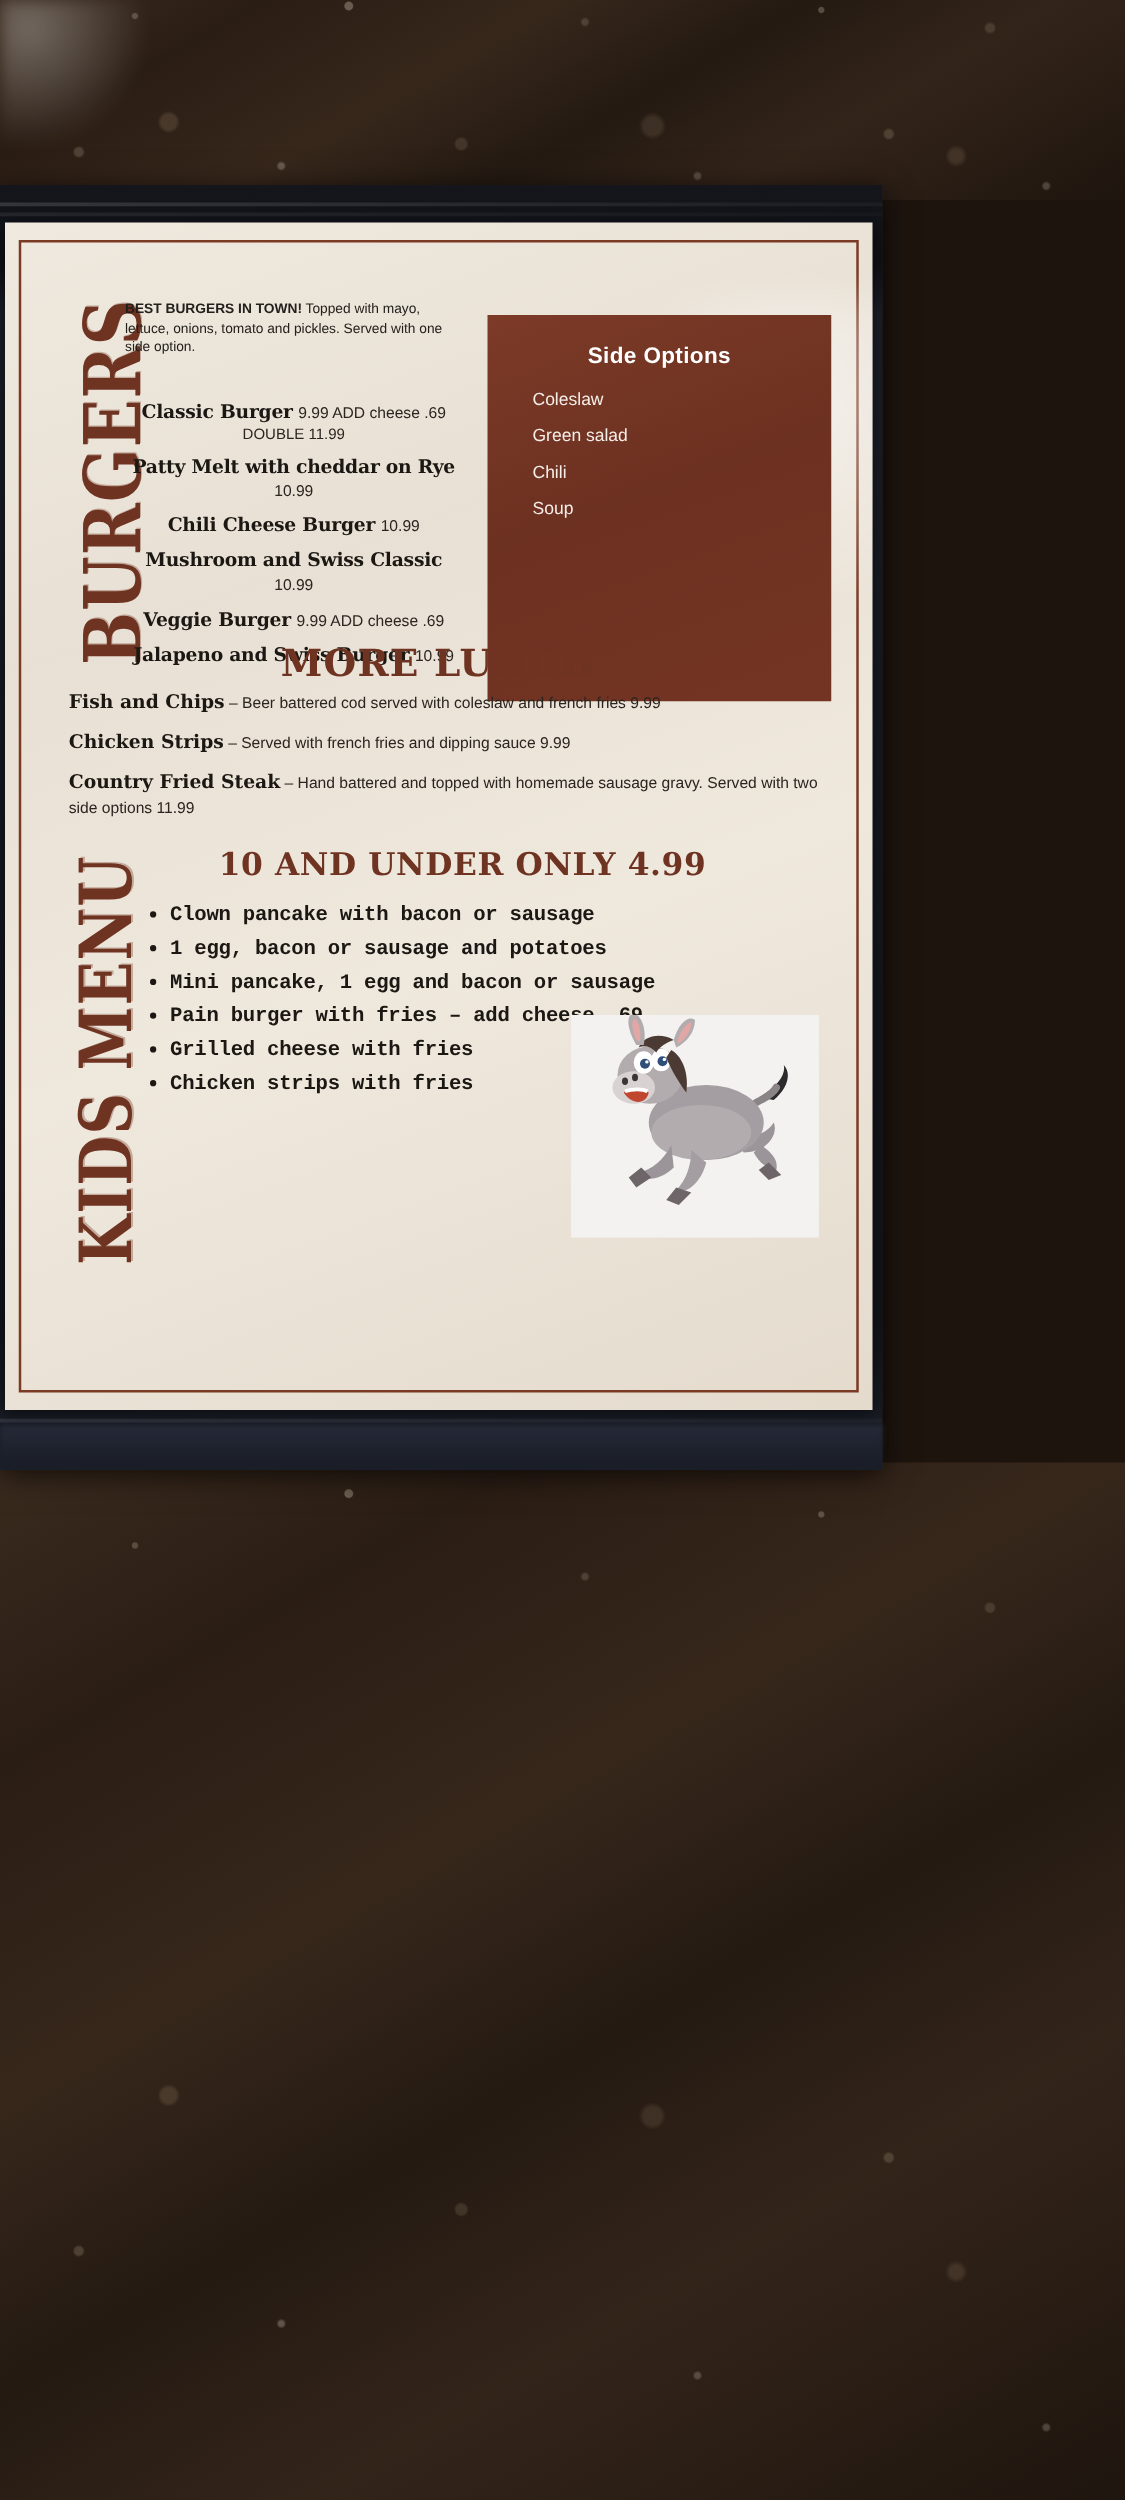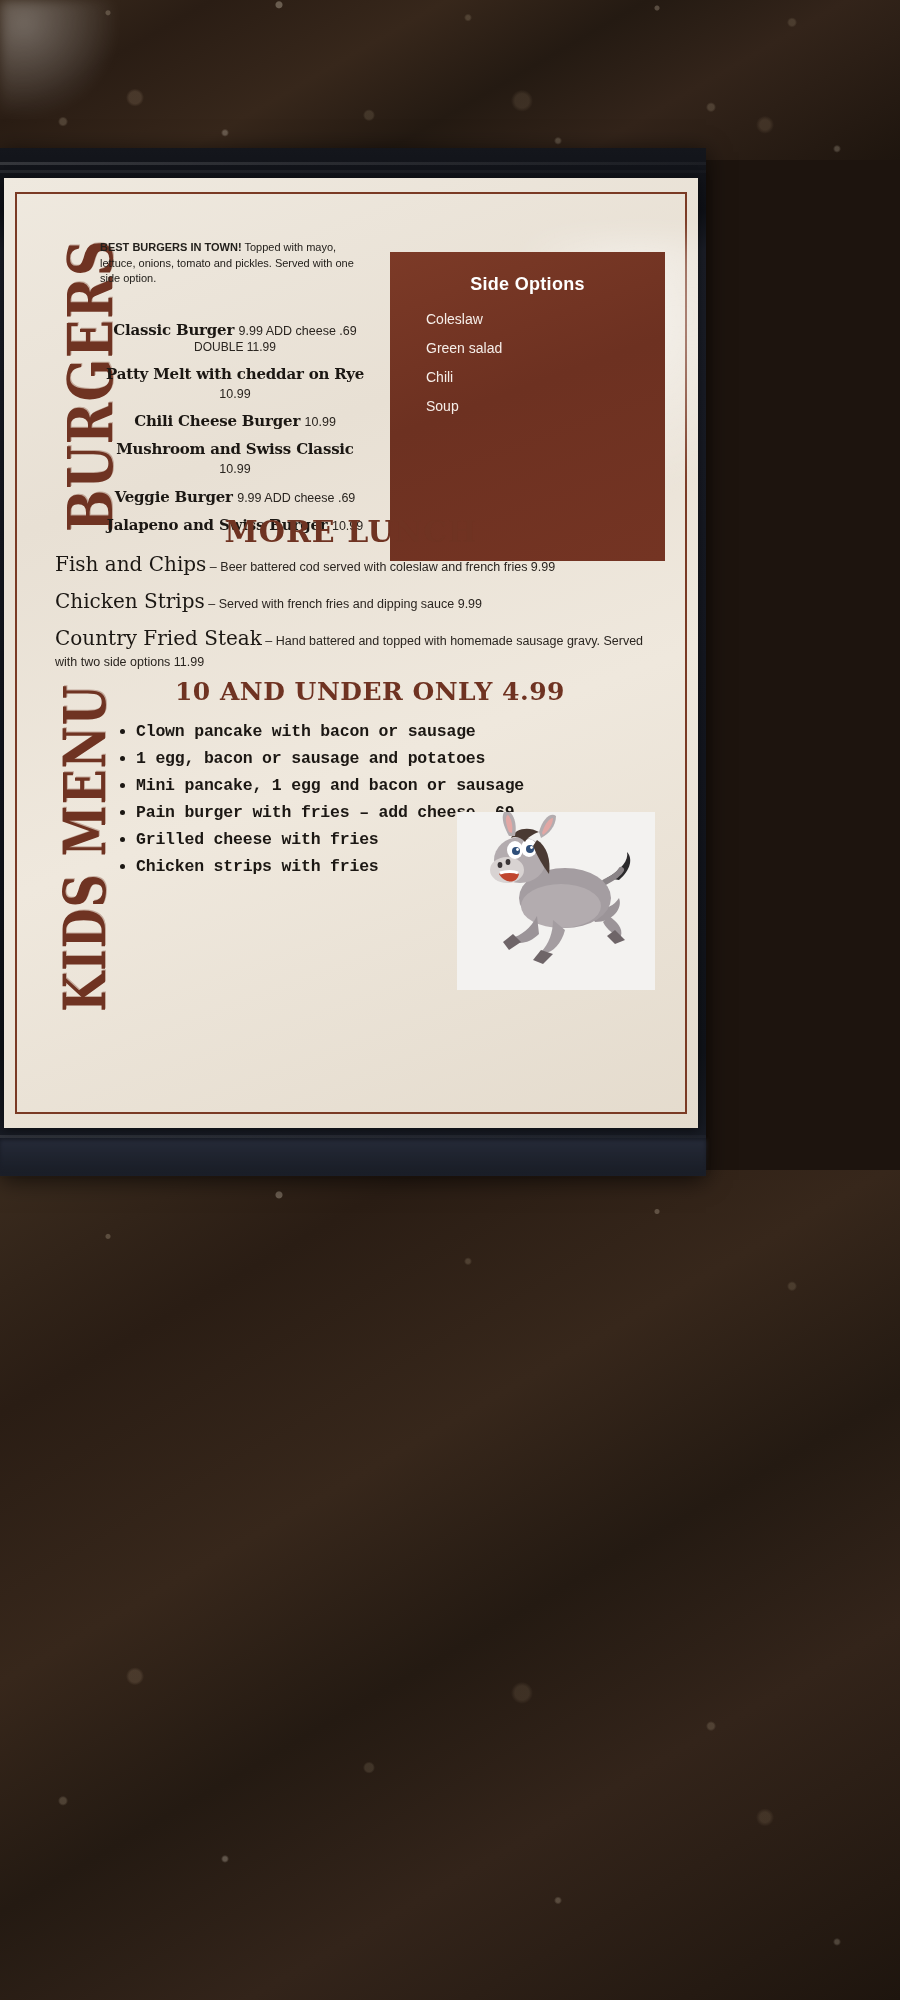--- a/index.html
+++ b/index.html
@@ -123,21 +123,21 @@
   .side-item{font-size:14px;margin-bottom:13px;color:#f6eee9;}
 
   
   .ml-head{
     position:absolute;left:0;top:322px;width:100%;text-align:center;
     font-family:"DejaVu Serif", serif;font-weight:bold;font-size:30px;color:#6f3322;
     letter-spacing:1px;
   }
   .ml-list{position:absolute;left:40px;top:360px;width:600px;}
   .ml-row{margin-bottom:12px;line-height:1.25;}
-  .ml-name{font-family:"DejaVu Serif", serif;font-weight:normal;font-size:20px;color:#1b1713;}
+  .ml-name{font-family:"DejaVu Serif", serif;font-weight:bold;font-size:15px;color:#1b1713;}
   .ml-desc{font-size:12.5px;color:#2a2520;}
 
   
   .kids-head{
     position:absolute;left:95px;top:485px;width:520px;text-align:center;
     font-family:"DejaVu Serif", serif;font-weight:bold;font-size:25px;color:#6f3322;
     letter-spacing:0.5px;
   }
   .kids-list{position:absolute;left:95px;top:530px;width:430px;margin:0;padding-left:26px;}
   .kids-list li{

